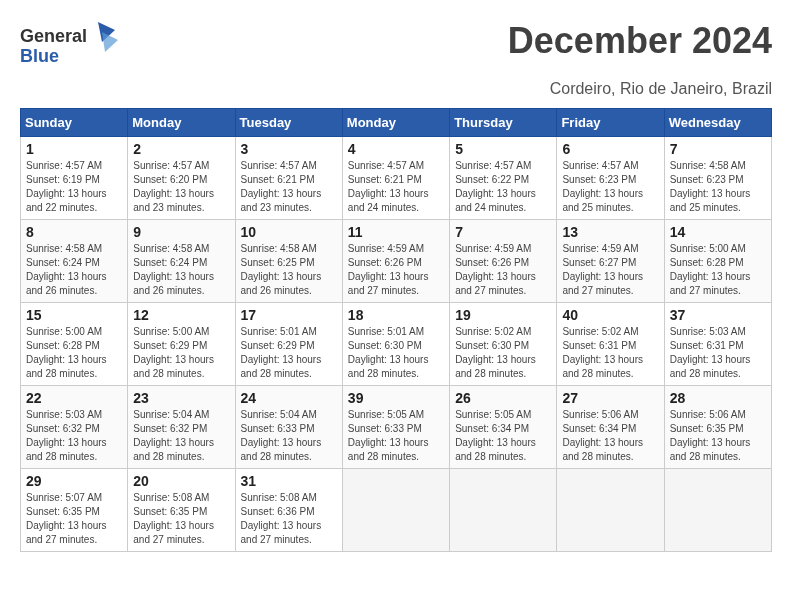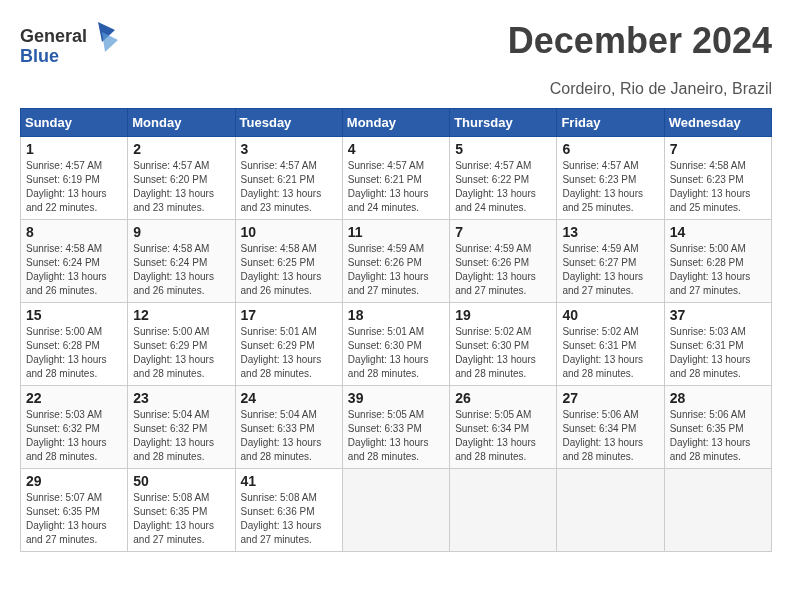--- a/index.html
+++ b/index.html
@@ -226,25 +226,25 @@
         <span class="day-num">28</span>
         <span class="day-info">Sunrise: 5:06 AM<br>Sunset: 6:35 PM<br>Daylight: 13 hours and 28 minutes.</span>
       </td>
       </tr>
       <tr>
         <td>
         <span class="day-num">29</span>
         <span class="day-info">Sunrise: 5:07 AM<br>Sunset: 6:35 PM<br>Daylight: 13 hours and 27 minutes.</span>
       </td>
         <td>
-        <span class="day-num">50</span>
+        <span class="day-num">20</span>
         <span class="day-info">Sunrise: 5:08 AM<br>Sunset: 6:35 PM<br>Daylight: 13 hours and 27 minutes.</span>
       </td>
         <td>
-        <span class="day-num">41</span>
+        <span class="day-num">31</span>
         <span class="day-info">Sunrise: 5:08 AM<br>Sunset: 6:36 PM<br>Daylight: 13 hours and 27 minutes.</span>
       </td>
         <td class="empty"></td>
         <td class="empty"></td>
         <td class="empty"></td>
         <td class="empty"></td>
       </tr>
     </tbody>
 </table>
 

